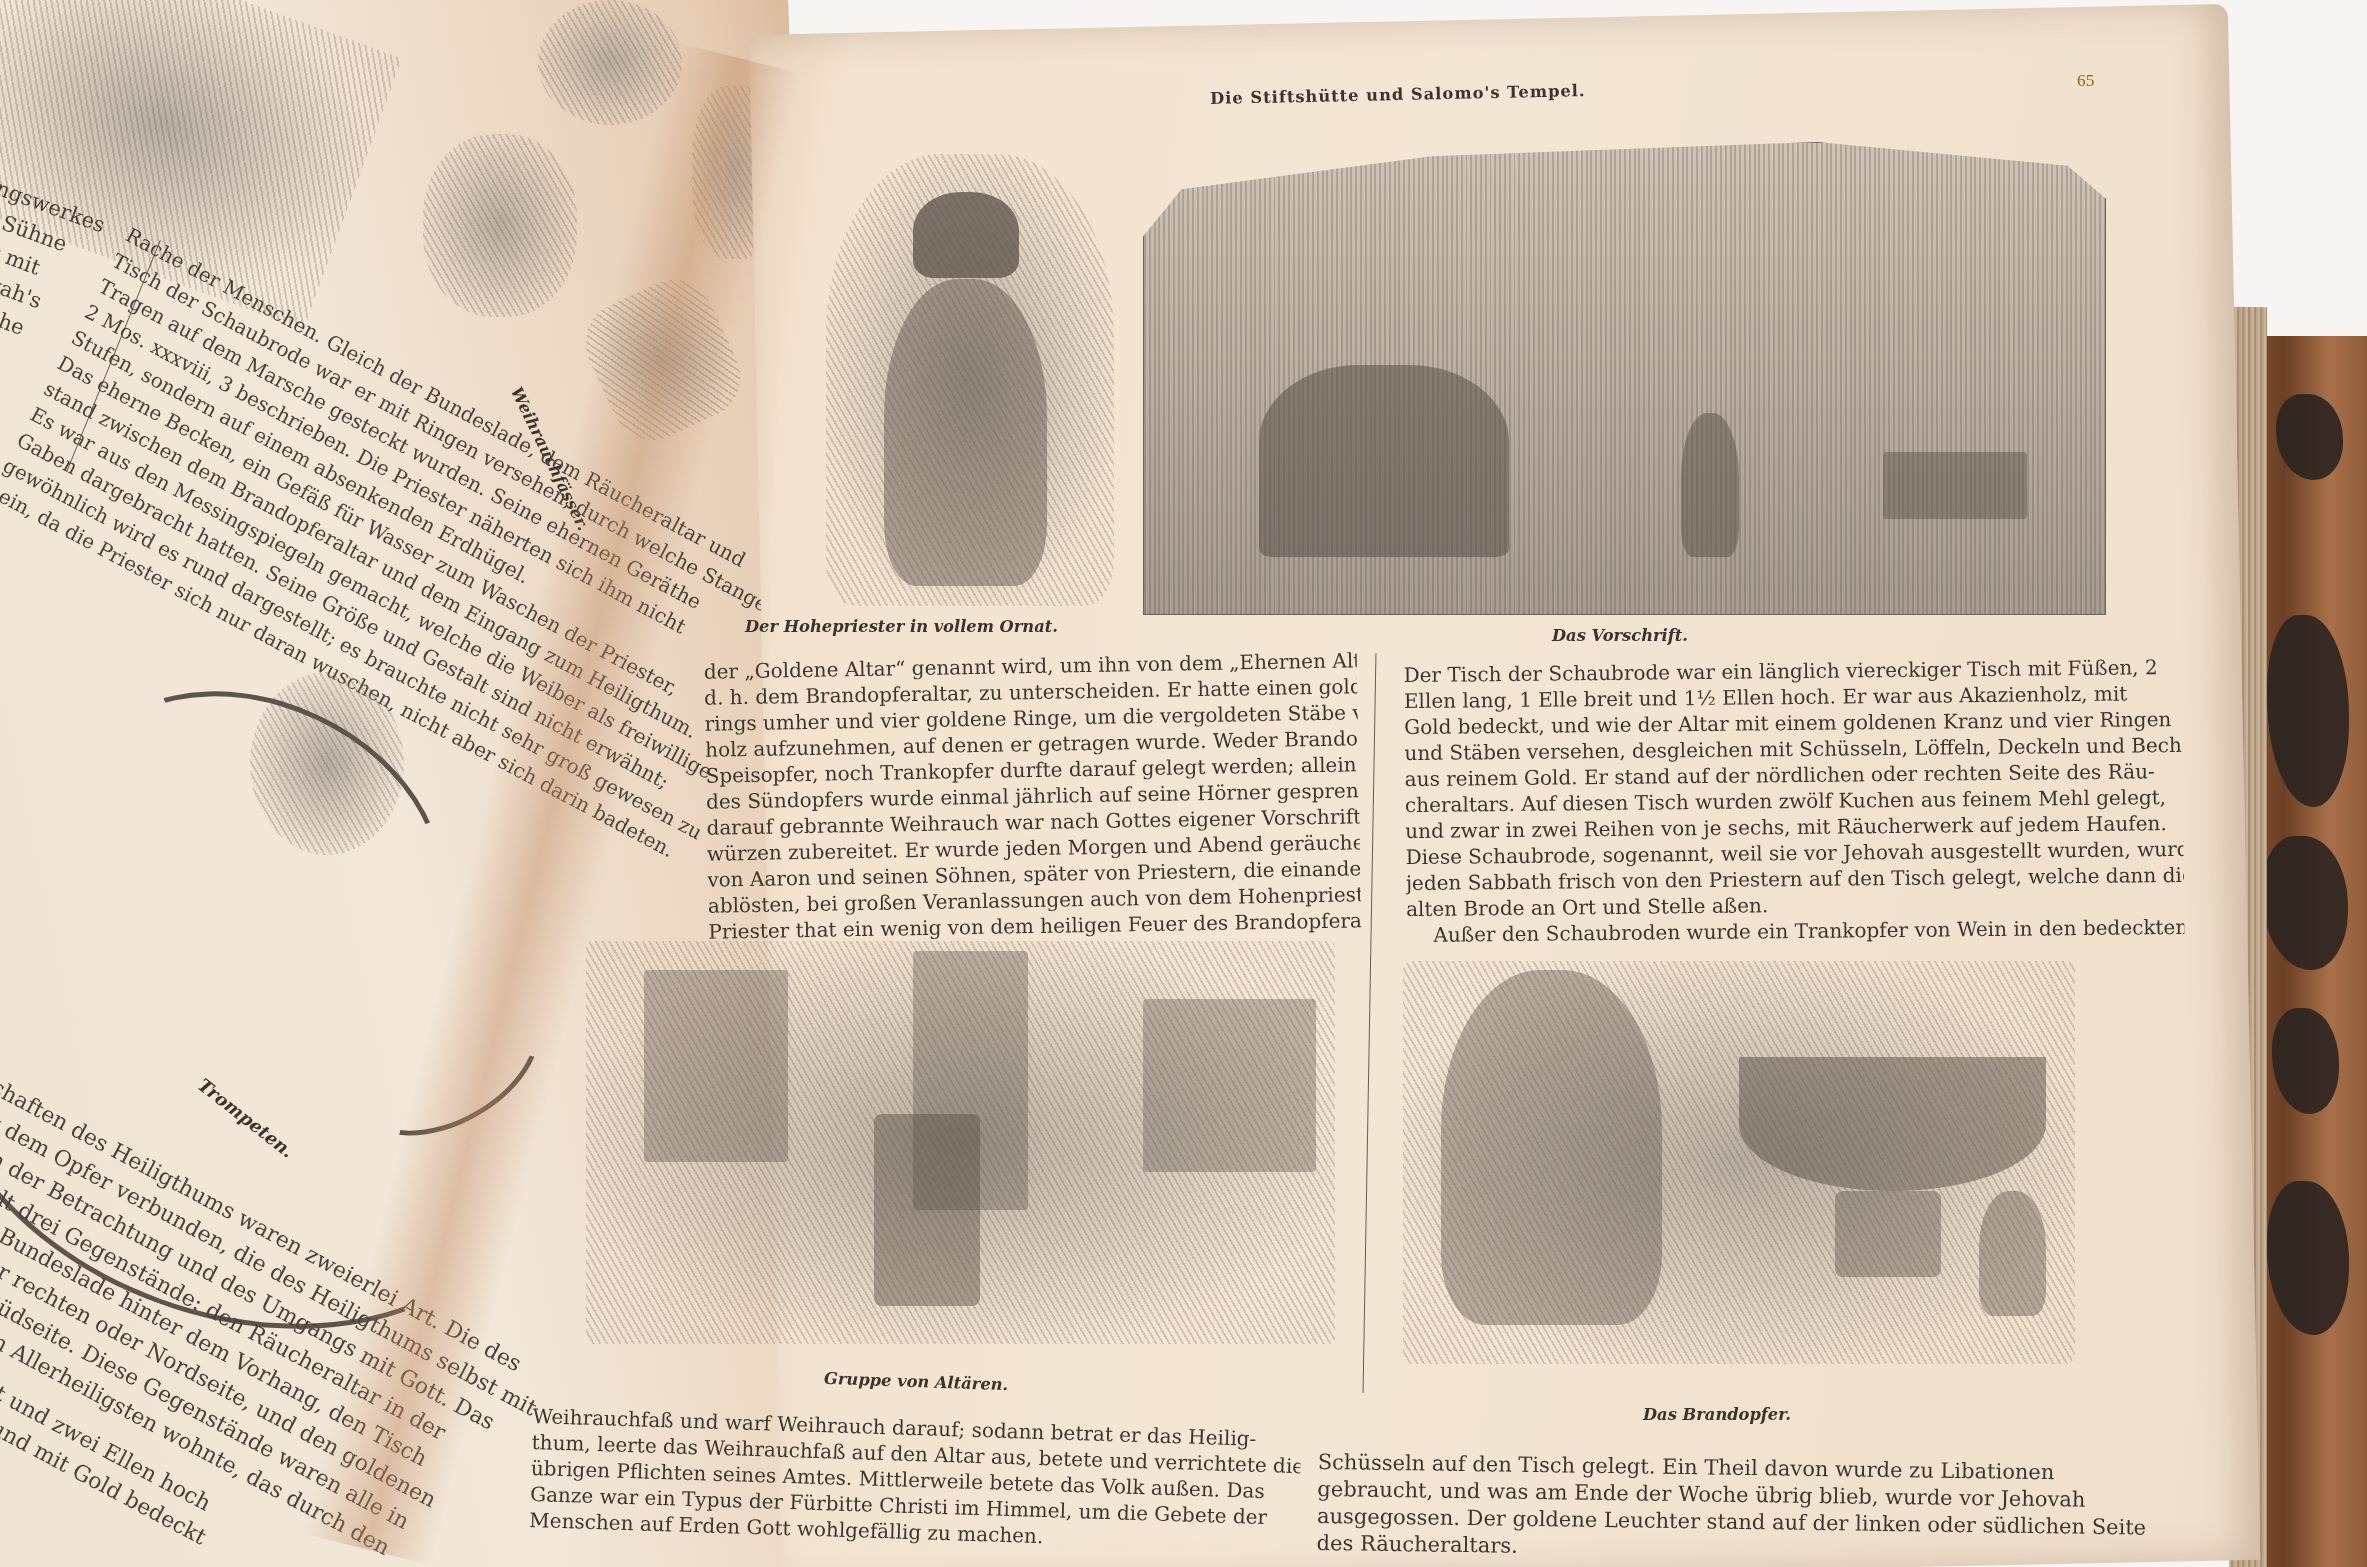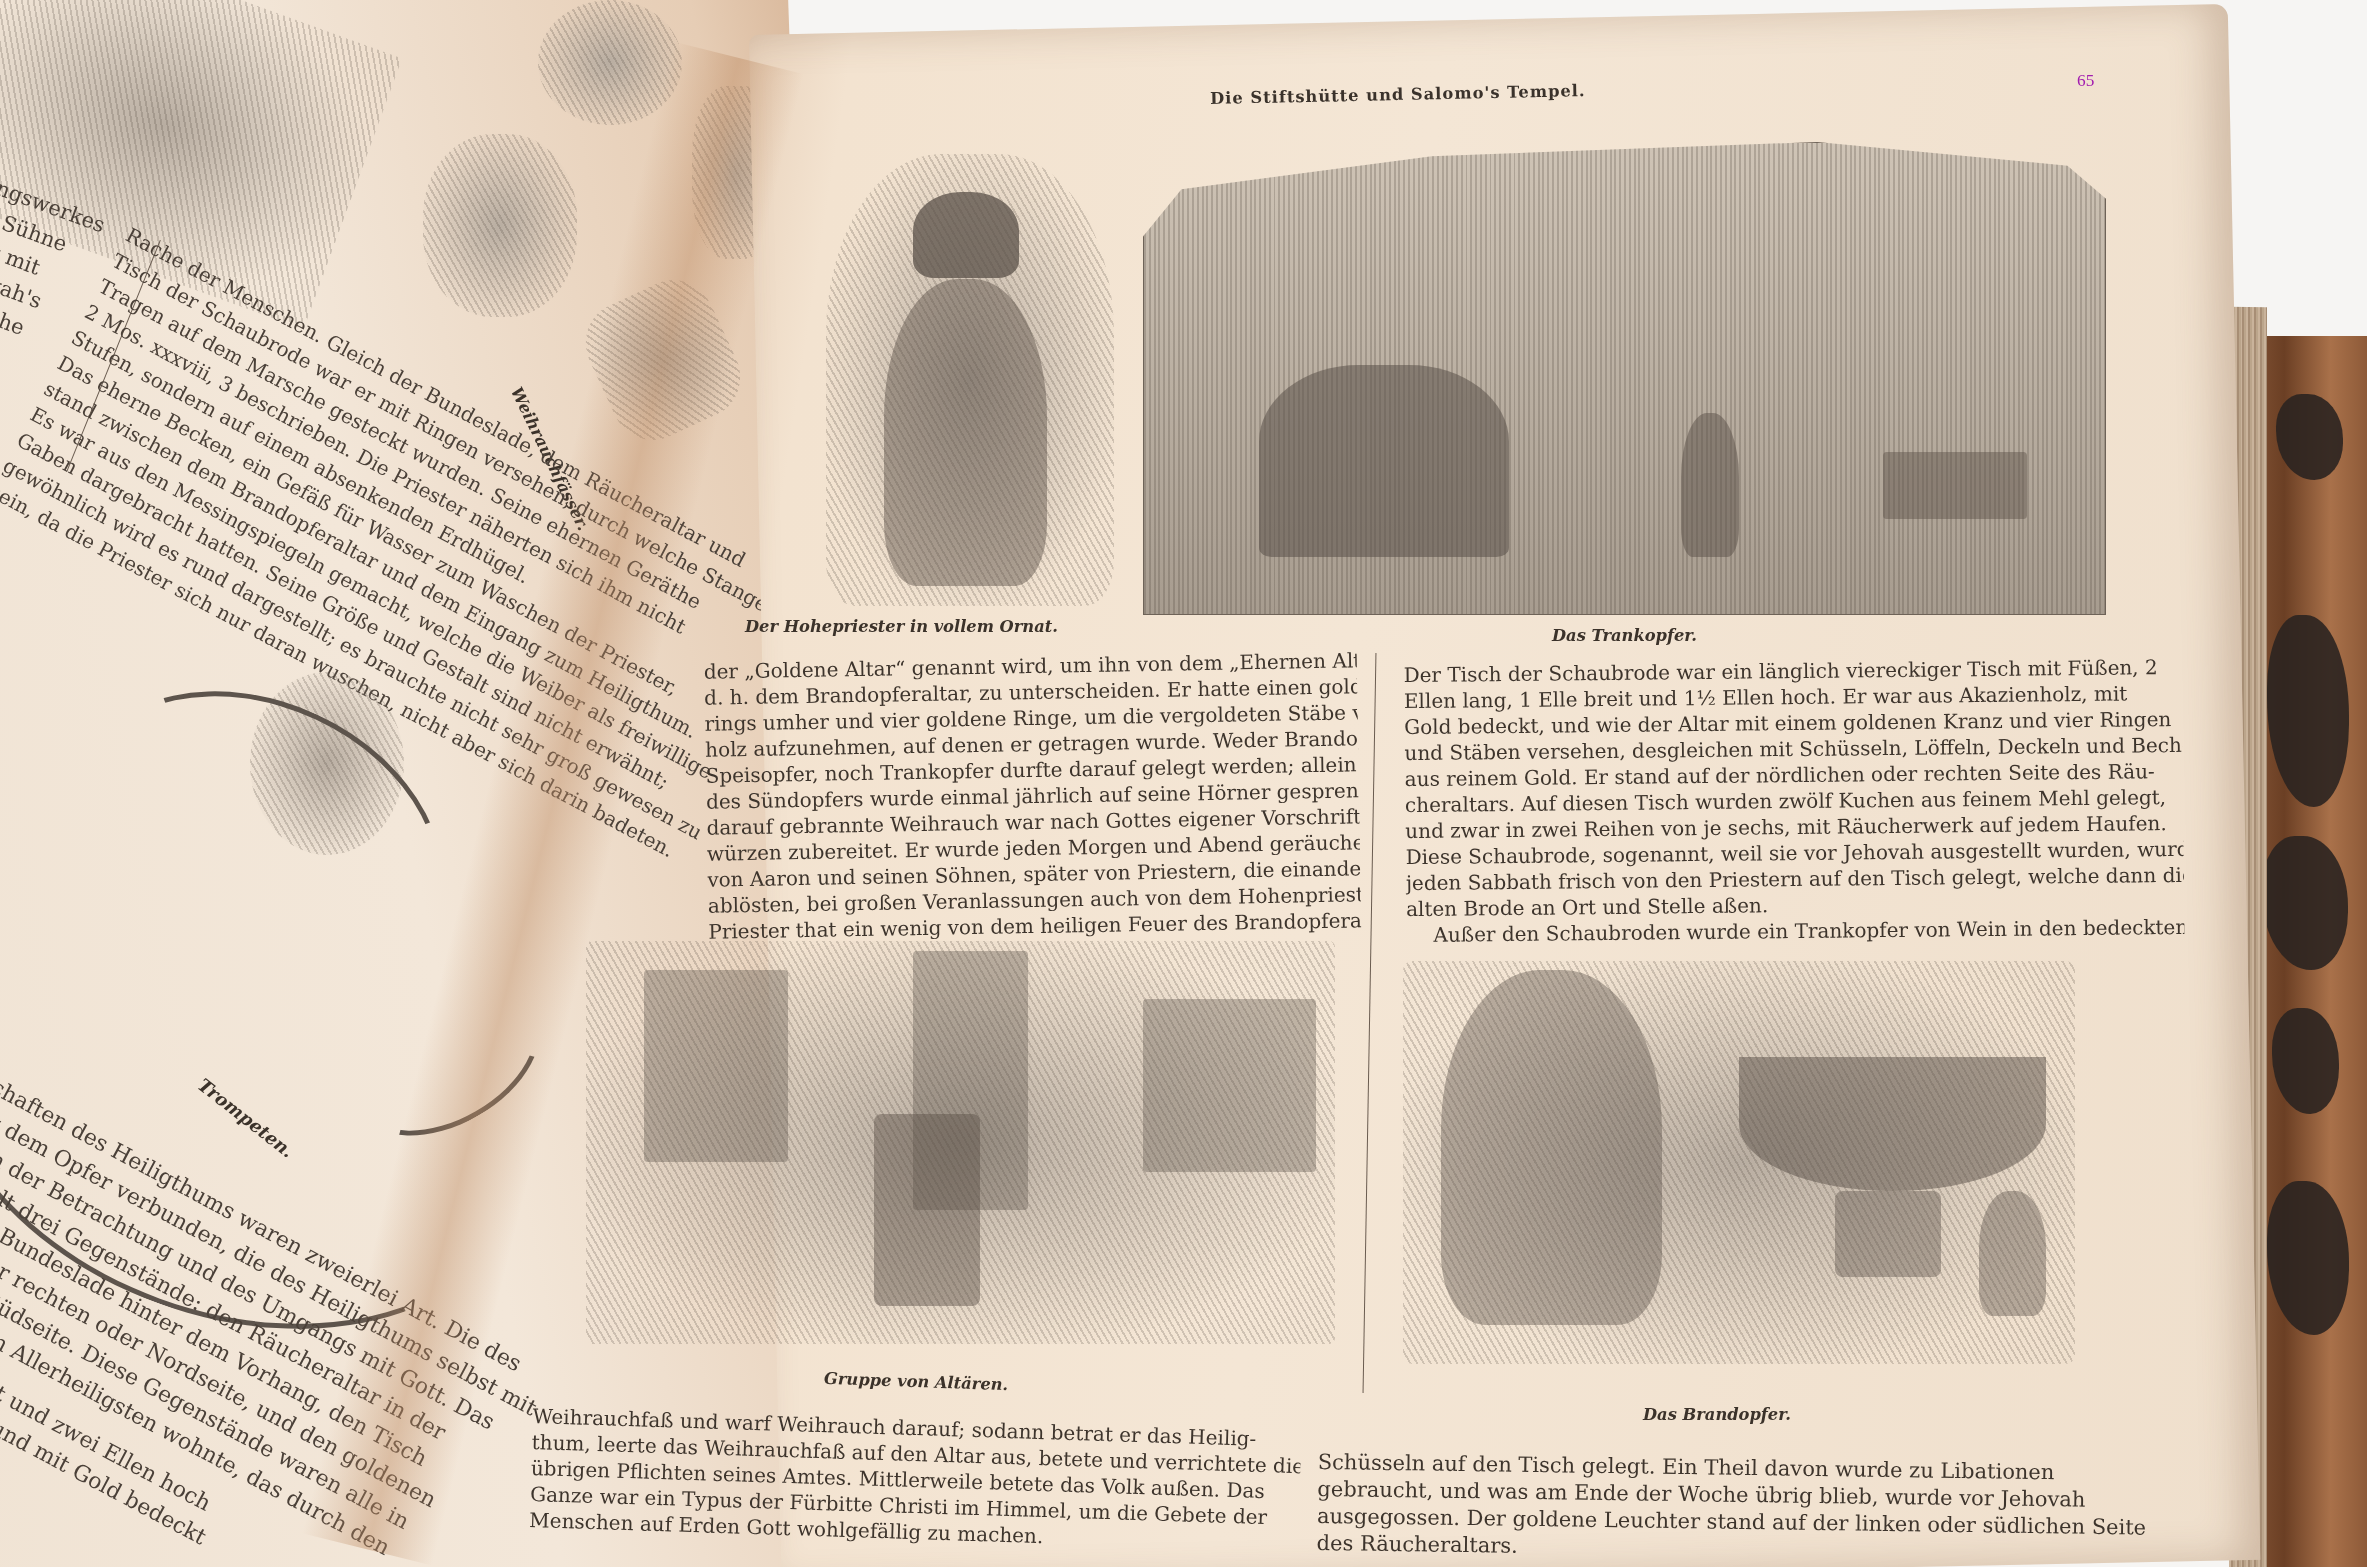--- a/index.html
+++ b/index.html
@@ -45,21 +45,21 @@
   .gutter {
     position: absolute; left: 672px; top: 58px; width: 134px; height: 1537px;
     background: linear-gradient(90deg, rgba(200,150,110,0) 0%, rgba(190,140,100,.45) 50%, rgba(200,150,110,0) 100%);
     transform: rotate(14deg); transform-origin: top;
   }
   .running-head {
     position: absolute; left: 1210px; top: 85px; font-size: 16.3px; letter-spacing: 1px;
     font-weight: bold; color: #3a322b; transform: rotate(-1.2deg);
   }
   .page-number {
-    position: absolute; left: 2077px; top: 71px; font-size: 17.3px; color: #a21caf;
+    position: absolute; left: 2077px; top: 71px; font-size: 17.3px; color: #a16207;
     font-family: "Liberation Serif", serif;
   }
 
   
   .engraving {
     position: absolute;
     background:
       repeating-linear-gradient(90deg, rgba(80,70,60,.25) 0 1.9px, rgba(0,0,0,0) 1.9px 4.8px),
       linear-gradient(180deg, #cfc4b6, #a79c8f);
     border: 1px solid #6e6358;
@@ -175,21 +175,21 @@
 
   <div class="engraving soft" style="left:826px;top:154px;width:288px;height:452px;border-radius:40% 40% 10% 10%;"></div>
   <div class="figure-silhouette" style="left:913px;top:192px;width:106px;height:86px;"></div>
   <div class="figure-silhouette" style="left:884px;top:279px;width:163px;height:307px;opacity:.45;"></div>
   <div class="caption" style="left:745px;top:617px;">Der Hohepriester in vollem Ornat.</div>
 
   <div class="engraving" style="left:1143px;top:142px;width:961px;height:471px;clip-path:polygon(4% 10%,30% 3%,70% 0%,96% 5%,100% 12%,100% 100%,0 100%,0 20%);"></div>
   <div class="figure-silhouette" style="left:1259px;top:365px;width:250px;height:192px;border-radius:40% 40% 5% 5%;opacity:.55;"></div>
   <div class="figure-silhouette" style="left:1681px;top:413px;width:58px;height:144px;opacity:.5;"></div>
   <div class="figure-silhouette" style="left:1883px;top:452px;width:144px;height:67px;opacity:.45;border-radius:3.8px;"></div>
-  <div class="caption" style="left:1552px;top:626px;">Das Trankopfer.</div>
+  <div class="caption" style="left:1552px;top:626px;">Das Vorschrift.</div>
 
   <div class="text-col" style="left:706px;top:653px;width:653px;transform:rotate(-1deg);">
     <span class="line">der „Goldene Altar“ genannt wird, um ihn von dem „Ehernen Altar,“</span>
     <span class="line">d. h. dem Brandopferaltar, zu unterscheiden. Er hatte einen goldenen Kranz</span>
     <span class="line">rings umher und vier goldene Ringe, um die vergoldeten Stäbe von Akazien-</span>
     <span class="line">holz aufzunehmen, auf denen er getragen wurde. Weder Brandopfer,</span>
     <span class="line">Speisopfer, noch Trankopfer durfte darauf gelegt werden; allein das Blut</span>
     <span class="line">des Sündopfers wurde einmal jährlich auf seine Hörner gesprengt. Der</span>
     <span class="line">darauf gebrannte Weihrauch war nach Gottes eigener Vorschrift aus Ge-</span>
     <span class="line">würzen zubereitet. Er wurde jeden Morgen und Abend geräuchert, anfangs</span>

